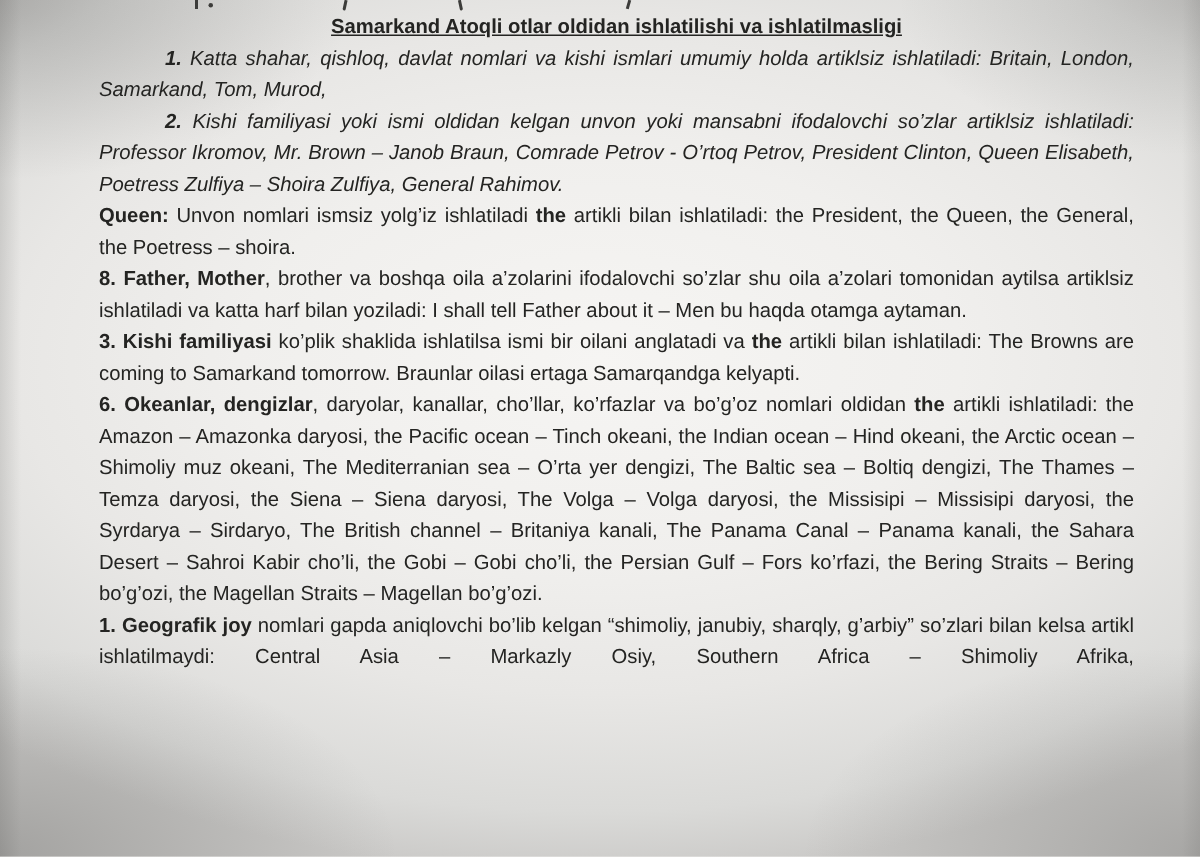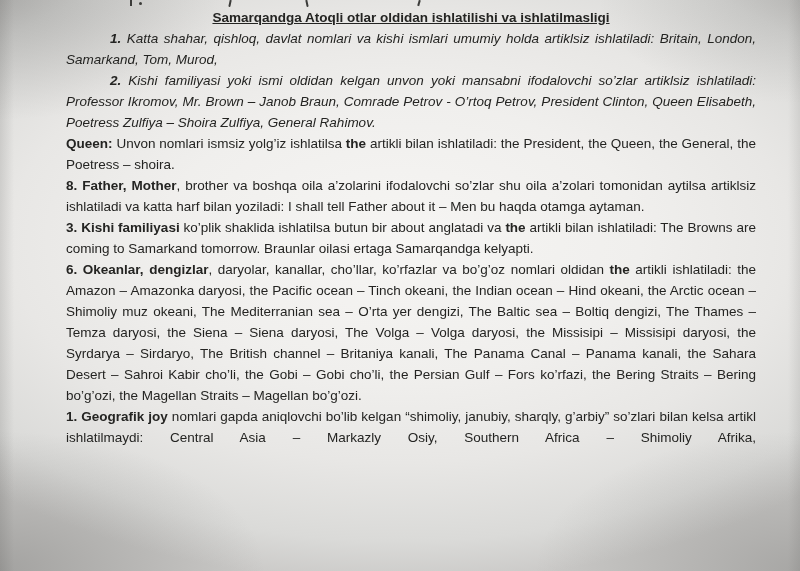--- a/index.html
+++ b/index.html
@@ -55,24 +55,24 @@
 
   <div>
     <span class="frag f1"></span>
     <span class="frag f2"></span>
     <span class="frag f3"></span>
     <span class="frag f4"></span>
     <span class="frag f5"></span>
   </div>
 
   <div class="content">
-    <h1 class="doc-title">Samarqandga Atoqli otlar oldidan ishlatilishi va ishlatilmasligi</h1>
+    <h1 class="doc-title">Samarkand Atoqli otlar oldidan ishlatilishi va ishlatilmasligi</h1>
     <div>
         <p class="para indent"><b>1.</b><span> Katta shahar, qishloq, davlat nomlari va kishi ismlari umumiy holda artiklsiz ishlatiladi: Britain, London, Samarkand, Tom, Murod,</span></p>
         <p class="para indent"><b>2.</b><span> Kishi familiyasi yoki ismi oldidan kelgan unvon yoki mansabni ifodalovchi so’zlar artiklsiz ishlatiladi: Professor Ikromov, Mr. Brown – Janob Braun, Comrade Petrov - O’rtoq Petrov, President Clinton, Queen Elisabeth, Poetress Zulfiya – Shoira Zulfiya, General Rahimov.</span></p>
-        <p class="para"><b>Queen:</b><span> Unvon nomlari ismsiz yolg’iz ishlatilsa </span><b>the</b><span> artikli bilan ishlatiladi: the President, the Queen, the General, the Poetress – shoira.</span></p>
+        <p class="para"><b>Queen:</b><span> Unvon nomlari ismsiz yolg’iz ishlatiladi </span><b>the</b><span> artikli bilan ishlatiladi: the President, the Queen, the General, the Poetress – shoira.</span></p>
         <p class="para"><b>8. Father, Mother</b><span>, brother va boshqa oila a’zolarini ifodalovchi so’zlar shu oila a’zolari tomonidan aytilsa artiklsiz ishlatiladi va katta harf bilan yoziladi: I shall tell Father about it – Men bu haqda otamga aytaman.</span></p>
-        <p class="para"><b>3. Kishi familiyasi</b><span> ko’plik shaklida ishlatilsa butun bir about anglatadi va </span><b>the</b><span> artikli bilan ishlatiladi: The Browns are coming to Samarkand tomorrow. Braunlar oilasi ertaga Samarqandga kelyapti.</span></p>
+        <p class="para"><b>3. Kishi familiyasi</b><span> ko’plik shaklida ishlatilsa ismi bir oilani anglatadi va </span><b>the</b><span> artikli bilan ishlatiladi: The Browns are coming to Samarkand tomorrow. Braunlar oilasi ertaga Samarqandga kelyapti.</span></p>
         <p class="para"><b>6. Okeanlar, dengizlar</b><span>, daryolar, kanallar, cho’llar, ko’rfazlar va bo’g’oz nomlari oldidan </span><b>the</b><span> artikli ishlatiladi: the Amazon – Amazonka daryosi, the Pacific ocean – Tinch okeani, the Indian ocean – Hind okeani, the Arctic ocean – Shimoliy muz okeani, The Mediterranian sea – O’rta yer dengizi, The Baltic sea – Boltiq dengizi, The Thames – Temza daryosi, the Siena – Siena daryosi, The Volga – Volga daryosi, the Missisipi – Missisipi daryosi, the Syrdarya – Sirdaryo, The British channel – Britaniya kanali, The Panama Canal – Panama kanali, the Sahara Desert – Sahroi Kabir cho’li, the Gobi – Gobi cho’li, the Persian Gulf – Fors ko’rfazi, the Bering Straits – Bering bo’g’ozi, the Magellan Straits – Magellan bo’g’ozi.</span></p>
         <p class="para jl"><b>1. Geografik joy</b><span> nomlari gapda aniqlovchi bo’lib kelgan “shimoliy, janubiy, sharqly, g’arbiy” so’zlari bilan kelsa artikl ishlatilmaydi: Central Asia – Markazly Osiy, Southern Africa – Shimoliy Afrika,</span></p>
       </div>
   </div>
 </div>
 
 </body></html>

